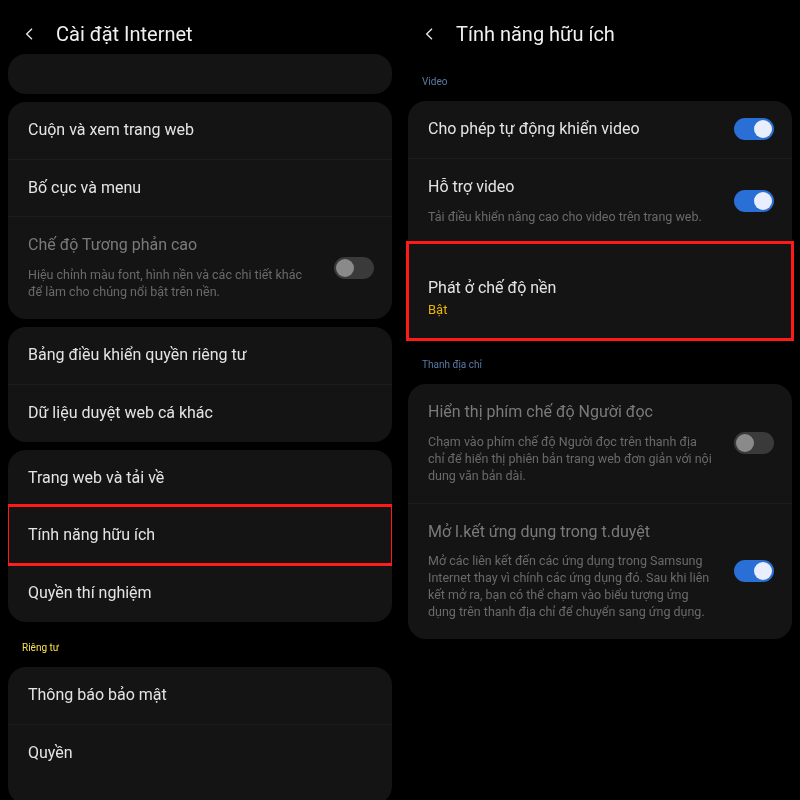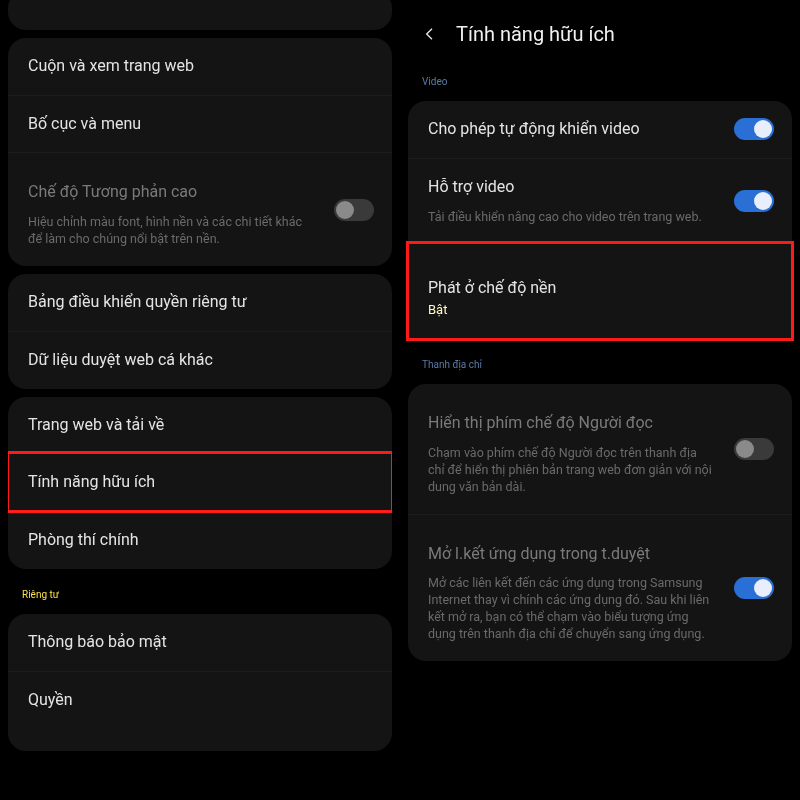--- a/index.html
+++ b/index.html
@@ -7,43 +7,51 @@
   .container { display: flex; width: 800px; height: 800px; }
   .screen { width: 400px; height: 800px; background: #000; position: relative; overflow: hidden; }
   .header { display: flex; align-items: center; padding: 22px 18px 18px 18px; }
   .back-arrow { width: 24px; height: 24px; display: flex; align-items: center; justify-content: center; color: #e8e8e8; margin-right: 14px; }
   .back-arrow svg { width: 16px; height: 16px; stroke: #e8e8e8; stroke-width: 2; fill: none; }
   .title { color: #f0f0f0; font-size: 20px; font-weight: 400; }
   .group { background: #141414; margin: 8px 8px; border-radius: 18px; overflow: hidden; }
   .row { padding: 18px 20px; position: relative; }
   .row + .row { border-top: 1px solid rgba(255,255,255,0.04); }
   .row-title { color: #e4e4e4; font-size: 16px; font-weight: 400; line-height: 1.3; }
-  .row-title.dim { color: #7a7a7a; margin-top: 11px; }
+  .row-title.dim { color: #7a7a7a; }
   .row-sub { color: #6a6a6a; font-size: 12.5px; line-height: 1.35; margin-top: 11px; padding-right: 60px; }
-  .row-status { color: #fef9c3; font-size: 13px; margin-top: 3px; }
+  .row-status { color: #eab308; font-size: 13px; margin-top: 3px; }
   .section-label { color: #5a7aa5; font-size: 10px; padding: 12px 22px 6px 22px; }
   .section-label.grey { color: #fde047; }
   .group-first { margin-top: 4px; }
   .toggle { position: absolute; right: 18px; top: 50%; transform: translateY(-50%); width: 40px; height: 22px; border-radius: 11px; }
   .toggle.on { background: #2a6fd6; }
   .toggle.on::after { content: ""; position: absolute; right: 2px; top: 2px; width: 18px; height: 18px; border-radius: 50%; background: #e8eefc; }
   .toggle.off { background: #3a3a3a; }
   .toggle.off::after { content: ""; position: absolute; left: 2px; top: 2px; width: 18px; height: 18px; border-radius: 50%; background: #8a8a8a; }
   .highlight { outline: 3px solid #ff1a1a; outline-offset: -1px; }
   .row.with-toggle .row-title, .row.with-toggle .row-sub { padding-right: 56px; }
   .partial-top { margin-top: -10px; }
   .partial-bottom .row:last-child { padding-bottom: 40px; }
   .tiny-indent { padding-left: 40px; padding-top: 6px; padding-bottom: 6px; }
 </style>
 </head>
 <body>
 
 <div class="container">
 
   <div class="screen">
+    <div class="header">
+      <div class="back-arrow">
+        <svg viewBox="0 0 24 24">
+            <polyline points="15 4 7 12 15 20"></polyline>
+          </svg>
+      </div>
+      <div class="title">Cài đặt Internet</div>
+    </div>
 
     <div class="group group-first partial-top">
       <div class="row tiny-indent">
         <div class="row-sub" style="padding-right:0;">&nbsp;</div>
       </div>
     </div>
 
     <div class="group">
       <div class="row">
         <div class="row-title">Cuộn và xem trang web</div>
@@ -68,21 +76,21 @@
     </div>
 
     <div class="group">
       <div class="row">
         <div class="row-title">Trang web và tải về</div>
       </div>
       <div class="row highlight">
         <div class="row-title">Tính năng hữu ích</div>
       </div>
       <div class="row">
-        <div class="row-title">Phòng thí chính</div>
+        <div class="row-title">Quyền thí nghiệm</div>
       </div>
     </div>
 
     <div class="section-label grey">Riêng tư</div>
     <div class="group partial-bottom">
       <div class="row">
         <div class="row-title">Thông báo bảo mật</div>
       </div>
       <div class="row">
         <div class="row-title">Quyền</div>

